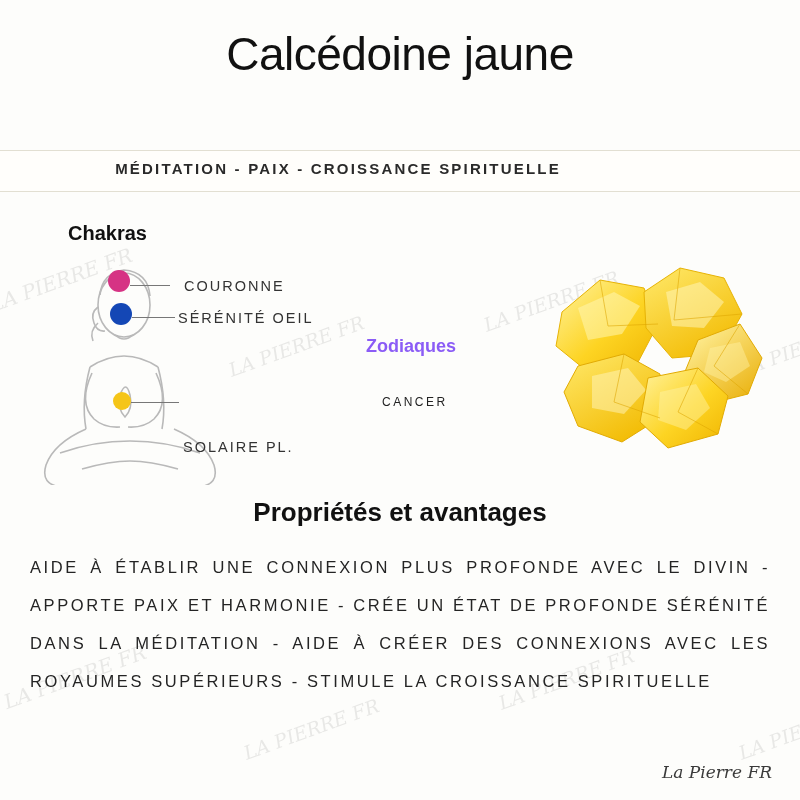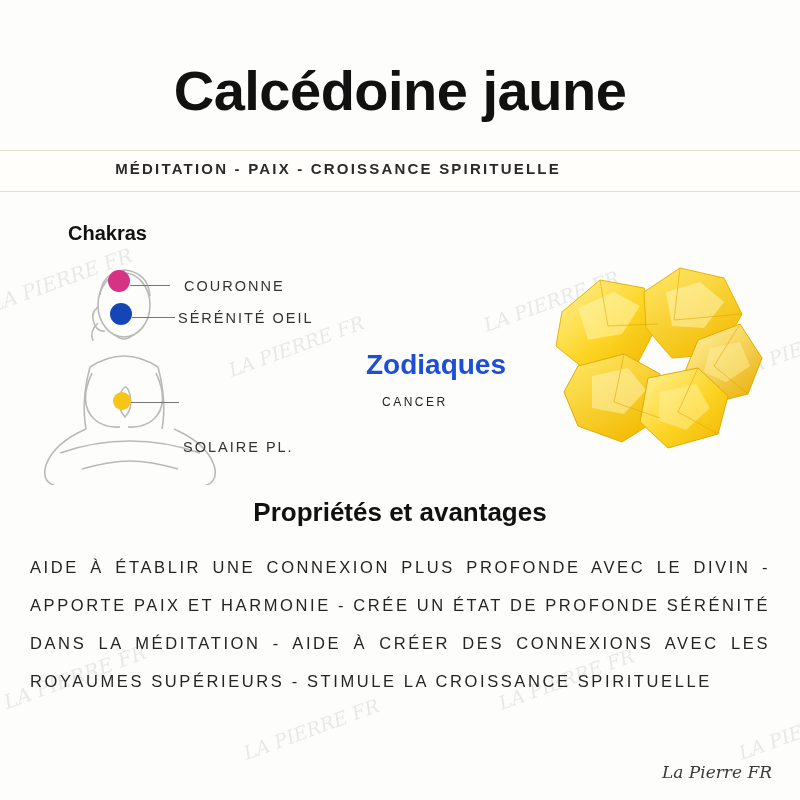--- a/index.html
+++ b/index.html
@@ -22,26 +22,25 @@
     box-sizing: border-box;
   }
 
   
   .title {
     position: absolute;
     top: 30px;
     left: 0;
     width: 800px;
     text-align: center;
-    font-size: 56px;
-    font-weight: bold;
+    font-size: 46px;
+    font-weight: normal;
     letter-spacing: -0.5px;
     color: #111;
     line-height: 1.05;
-    margin-top: 32px;
   }
 
   
   .band {
     position: absolute;
     top: 150px;
     left: 0;
     width: 800px;
     height: 40px;
     border-top: 1px solid #e2dfd2;
@@ -113,25 +112,25 @@
     letter-spacing: 2px;
     color: #333;
   }
   .lbl-crown { left: 184px; top: 278px; }
   .lbl-third { left: 178px; top: 310px; }
   .lbl-solar { left: 183px; top: 395px; margin-top: 44px; }
 
   
   .zodiac-title {
     position: absolute;
-    top: 349px;
+    top: 336px;
     left: 366px;
-    font-size: 28px;
+    font-size: 18px;
     font-weight: bold;
-    color: #1d4ed8;
+    color: #8b5cf6;
   }
   .zodiac-value {
     position: absolute;
     top: 395px;
     left: 382px;
     font-size: 12px;
     letter-spacing: 2.5px;
     color: #222;
   }
 

